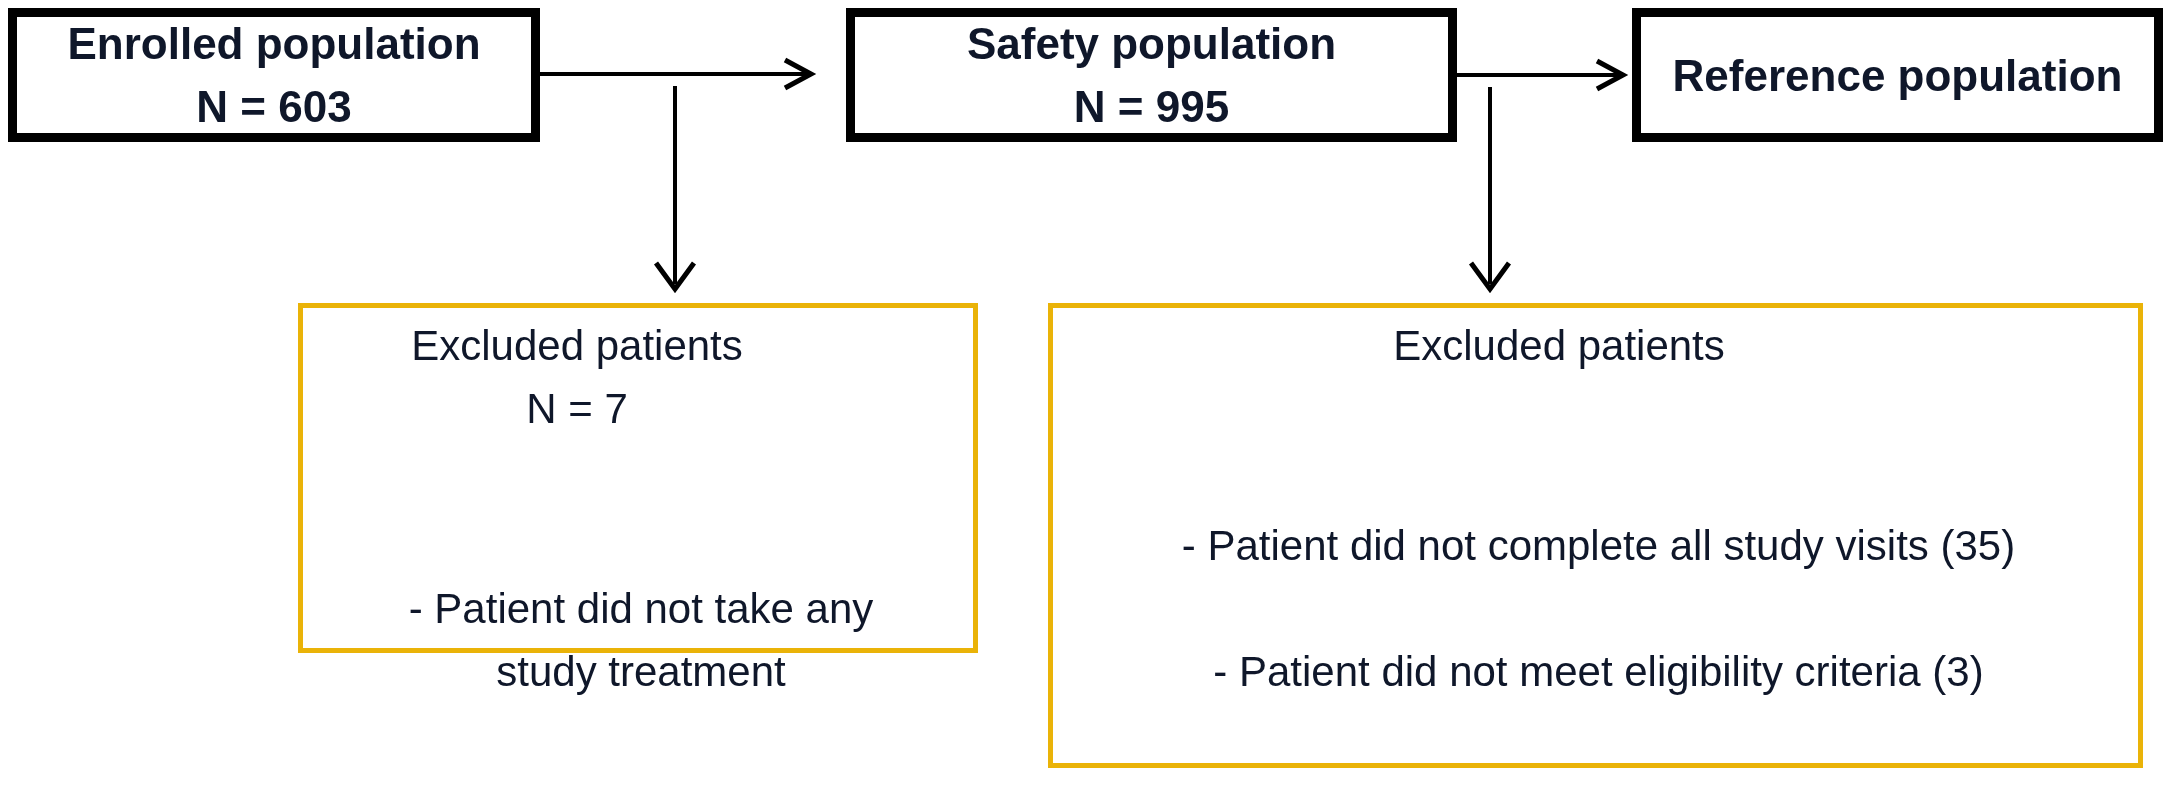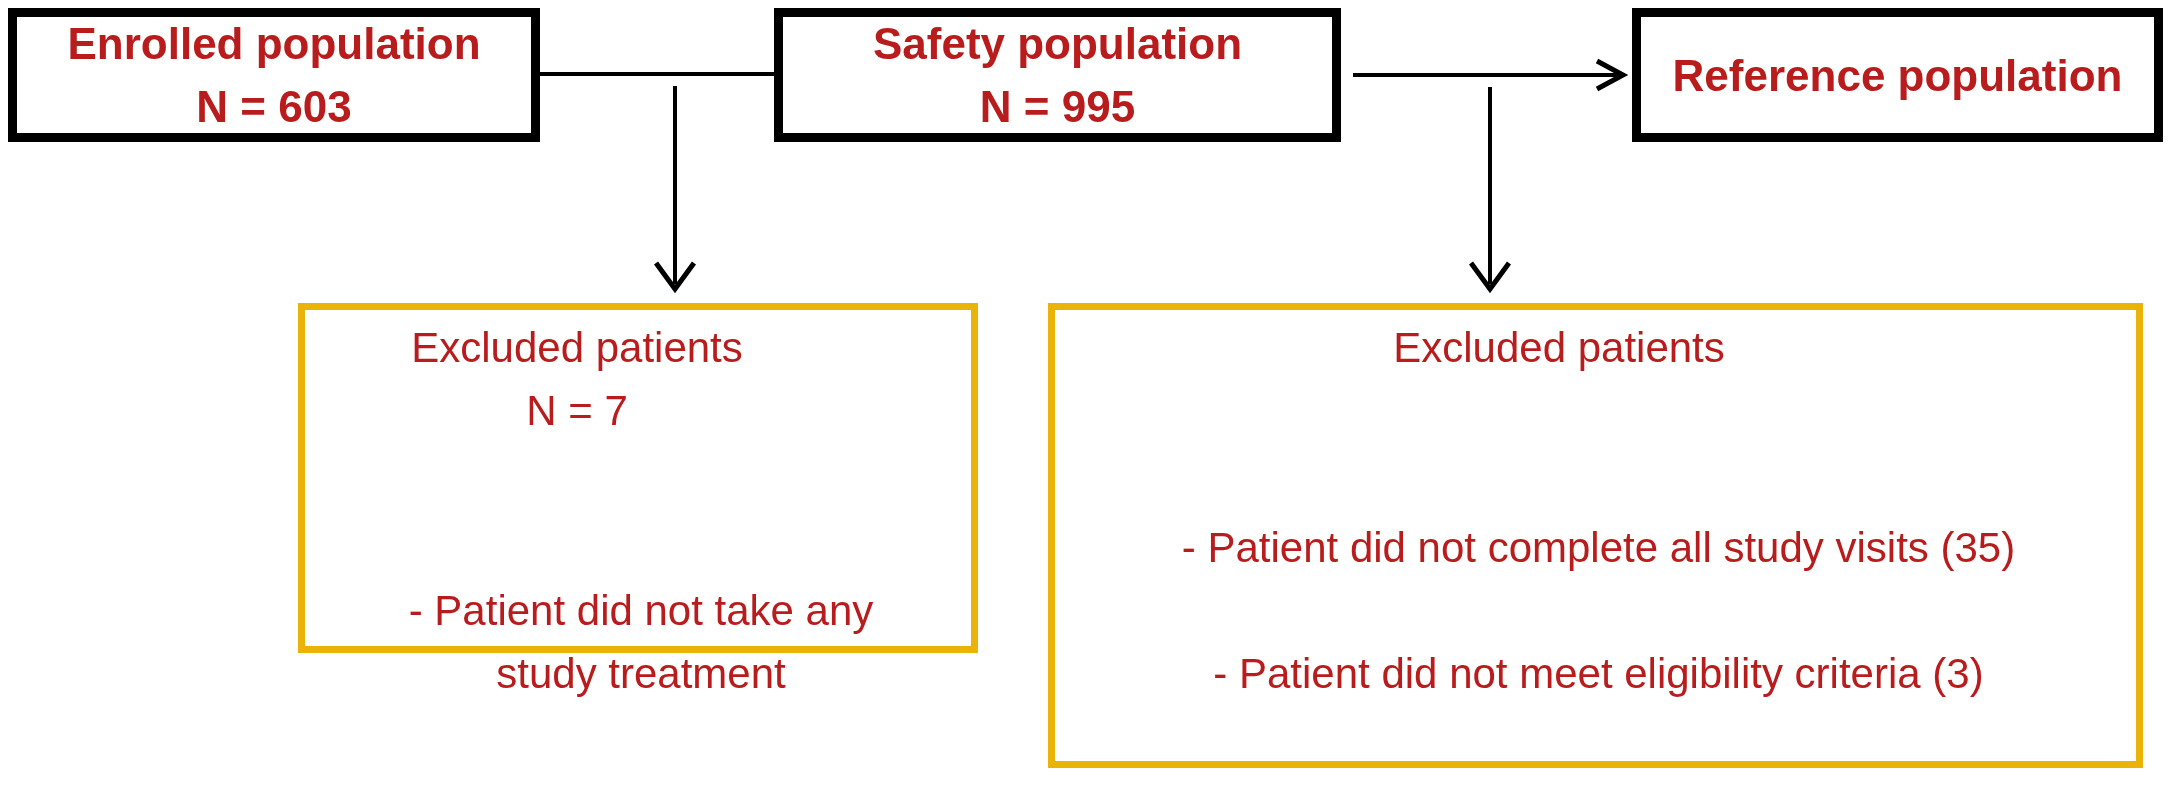--- a/index.html
+++ b/index.html
@@ -6,61 +6,61 @@
     margin: 0;
     padding: 0;
     background: #ffffff;
   }
   #canvas {
     position: relative;
     width: 2175px;
     height: 791px;
     background: #ffffff;
     font-family: "Liberation Sans", sans-serif;
-    color: #b91c1c;
+    color: #0f172a;
     overflow: hidden;
   }
   .box {
     position: absolute;
     box-sizing: border-box;
     background: #ffffff;
   }
   .top-box {
     border: 9px solid #000000;
     display: flex;
     flex-direction: column;
     align-items: center;
     justify-content: center;
     text-align: center;
     font-weight: bold;
     font-size: 44px;
     line-height: 63px;
     white-space: nowrap;
   }
   .excl-box {
-    border: 7px solid #eab308;
+    border: 5px solid #eab308;
     font-size: 42px;
     line-height: 63px;
     font-weight: normal;
     padding-top: 6px;
   }
   .excl-head {
     text-align: center;
   }
   .excl-head.left-offset-big  { padding-right: 122px; }
   .excl-head.left-offset-small{ padding-right: 73px;  }
   .excl-items {
     margin-top: 74px;
     text-align: center;
     padding-left: 12px;
     padding-right: 6px;
     white-space: pre-line;
   }
   #top1 { left: 8px;    top: 8px;   width: 532px;  height: 134px; }
-  #top2 { left: 774px;  top: 8px;   width: 567px;  height: 134px; }
+  #top2 { left: 846px;  top: 8px;   width: 611px;  height: 134px; }
   #top3 { left: 1632px; top: 8px;   width: 531px;  height: 134px; }
   #excl1{ left: 298px;  top: 303px; width: 680px;  height: 350px; }
   #excl2{ left: 1048px; top: 303px; width: 1095px; height: 465px; }
   #connectors {
     position: absolute;
     left: 0; top: 0;
     width: 2175px;
     height: 791px;
     pointer-events: none;
   }

